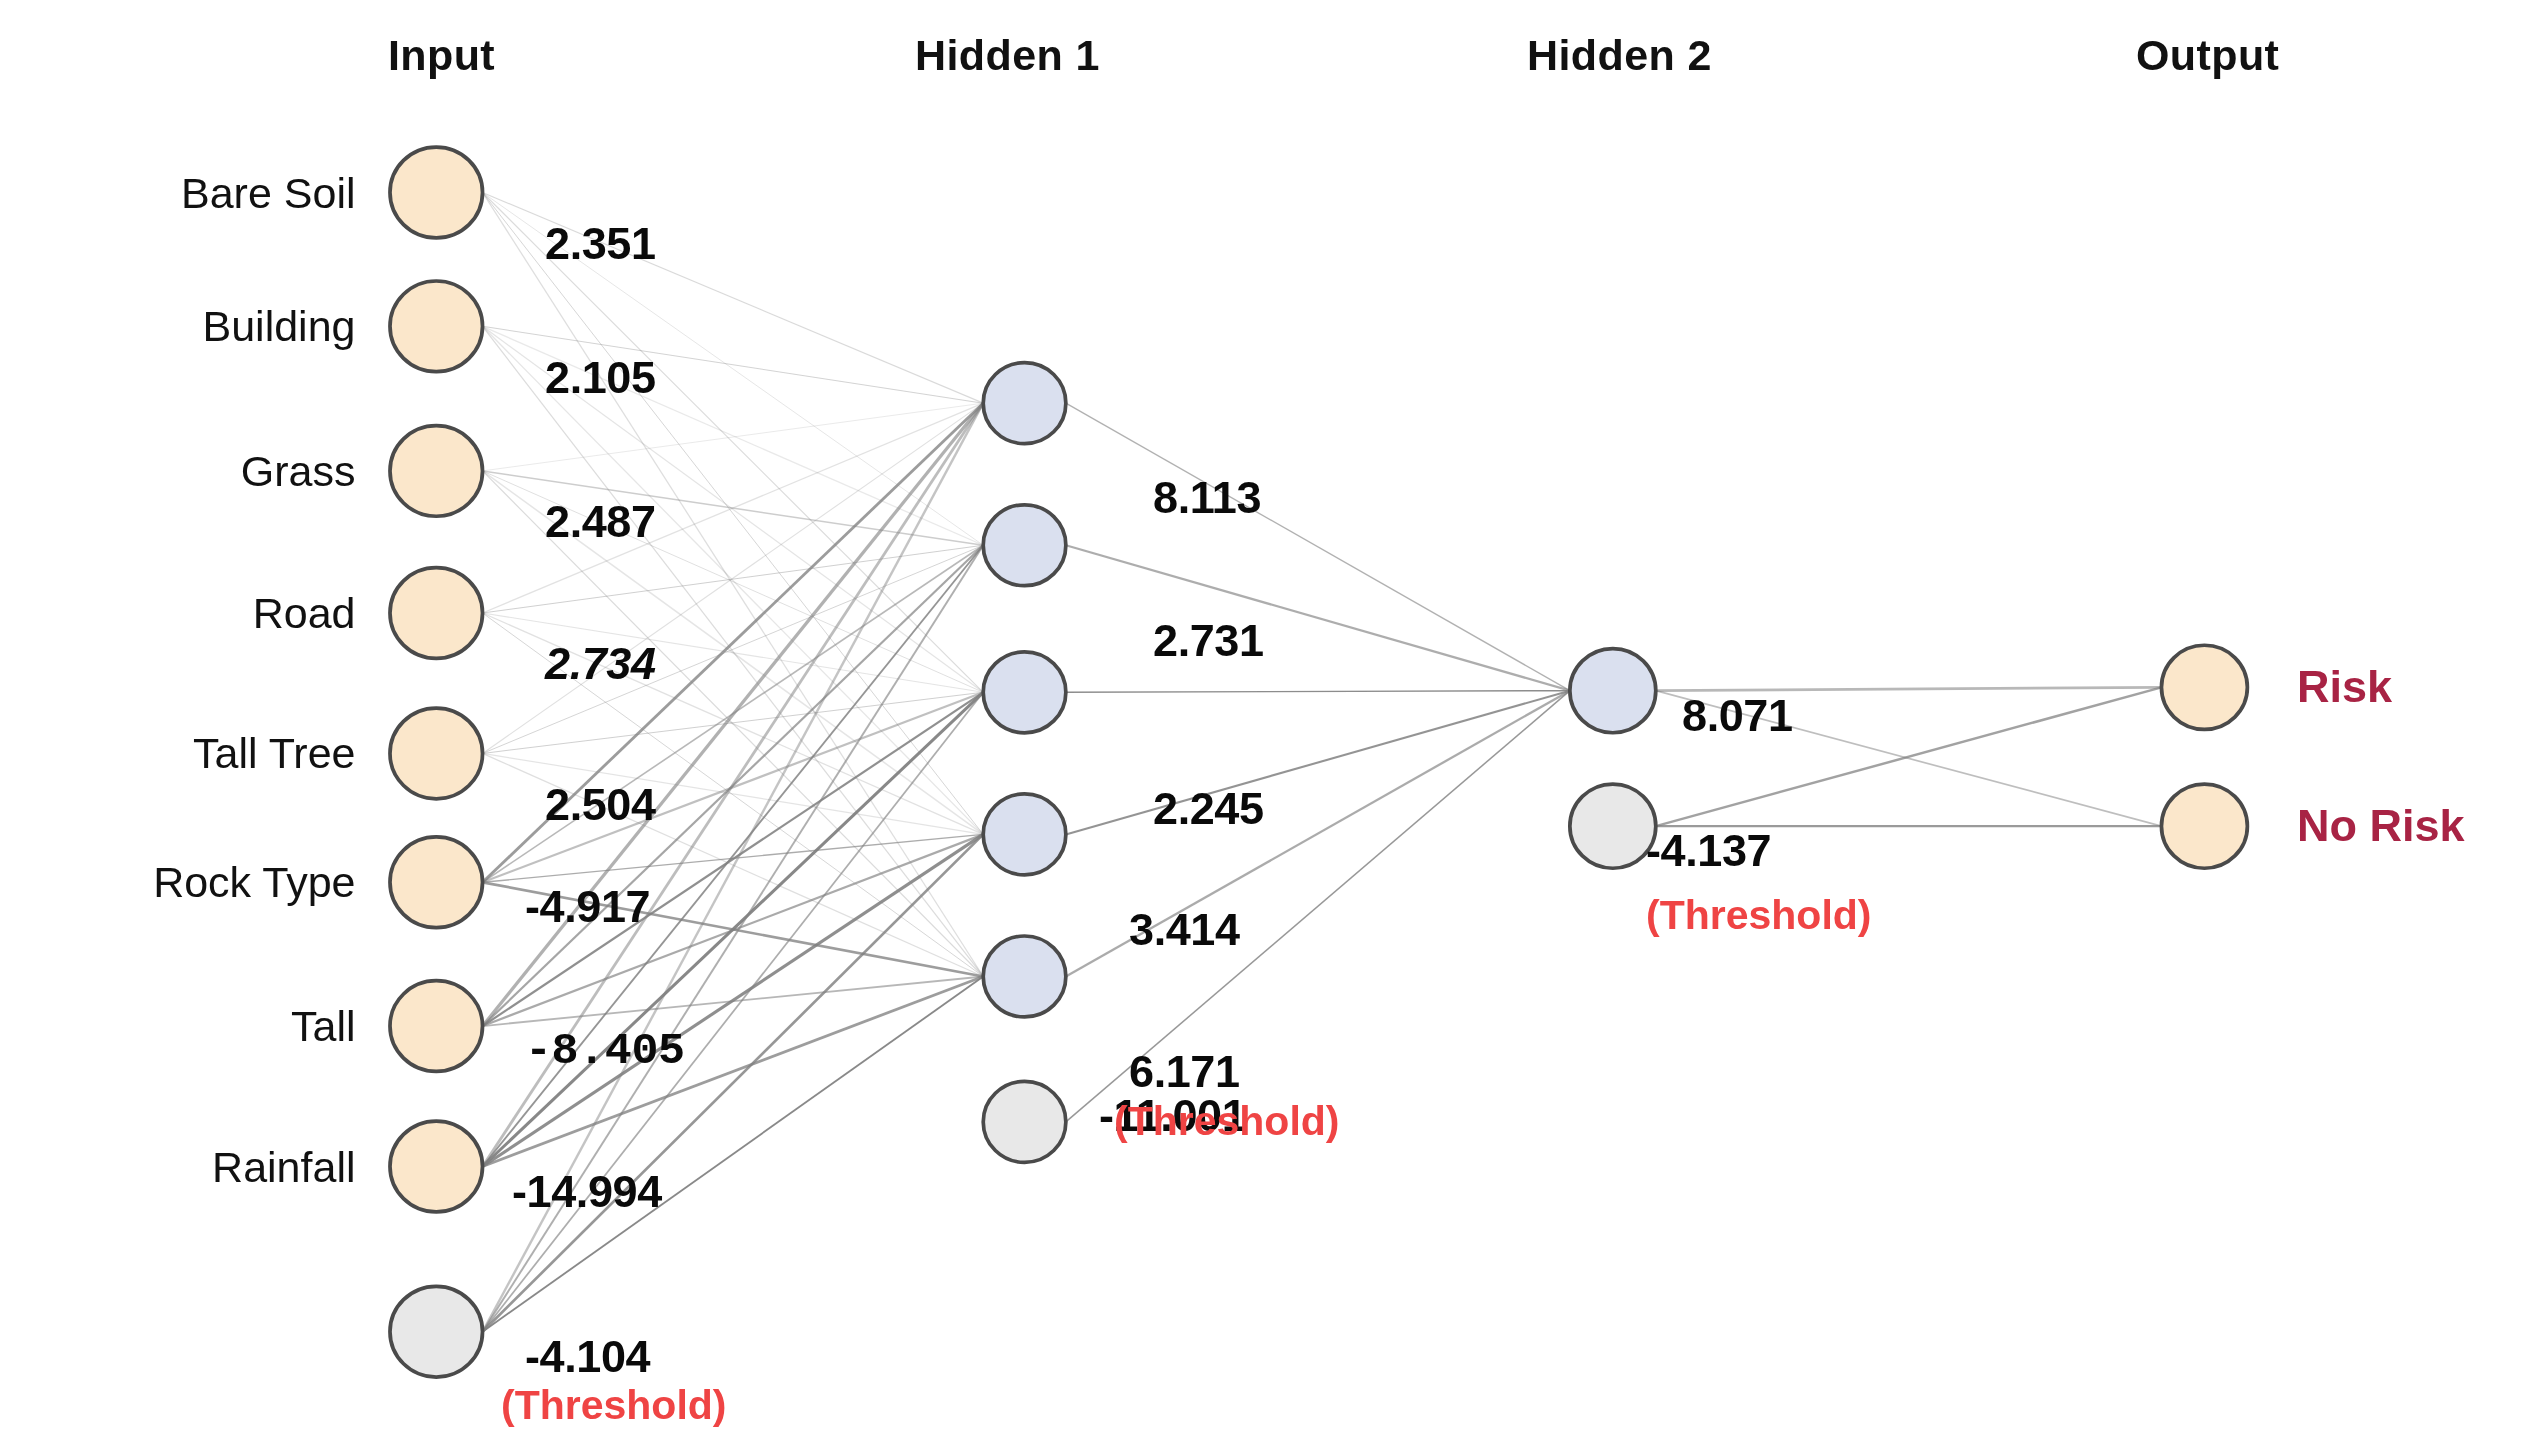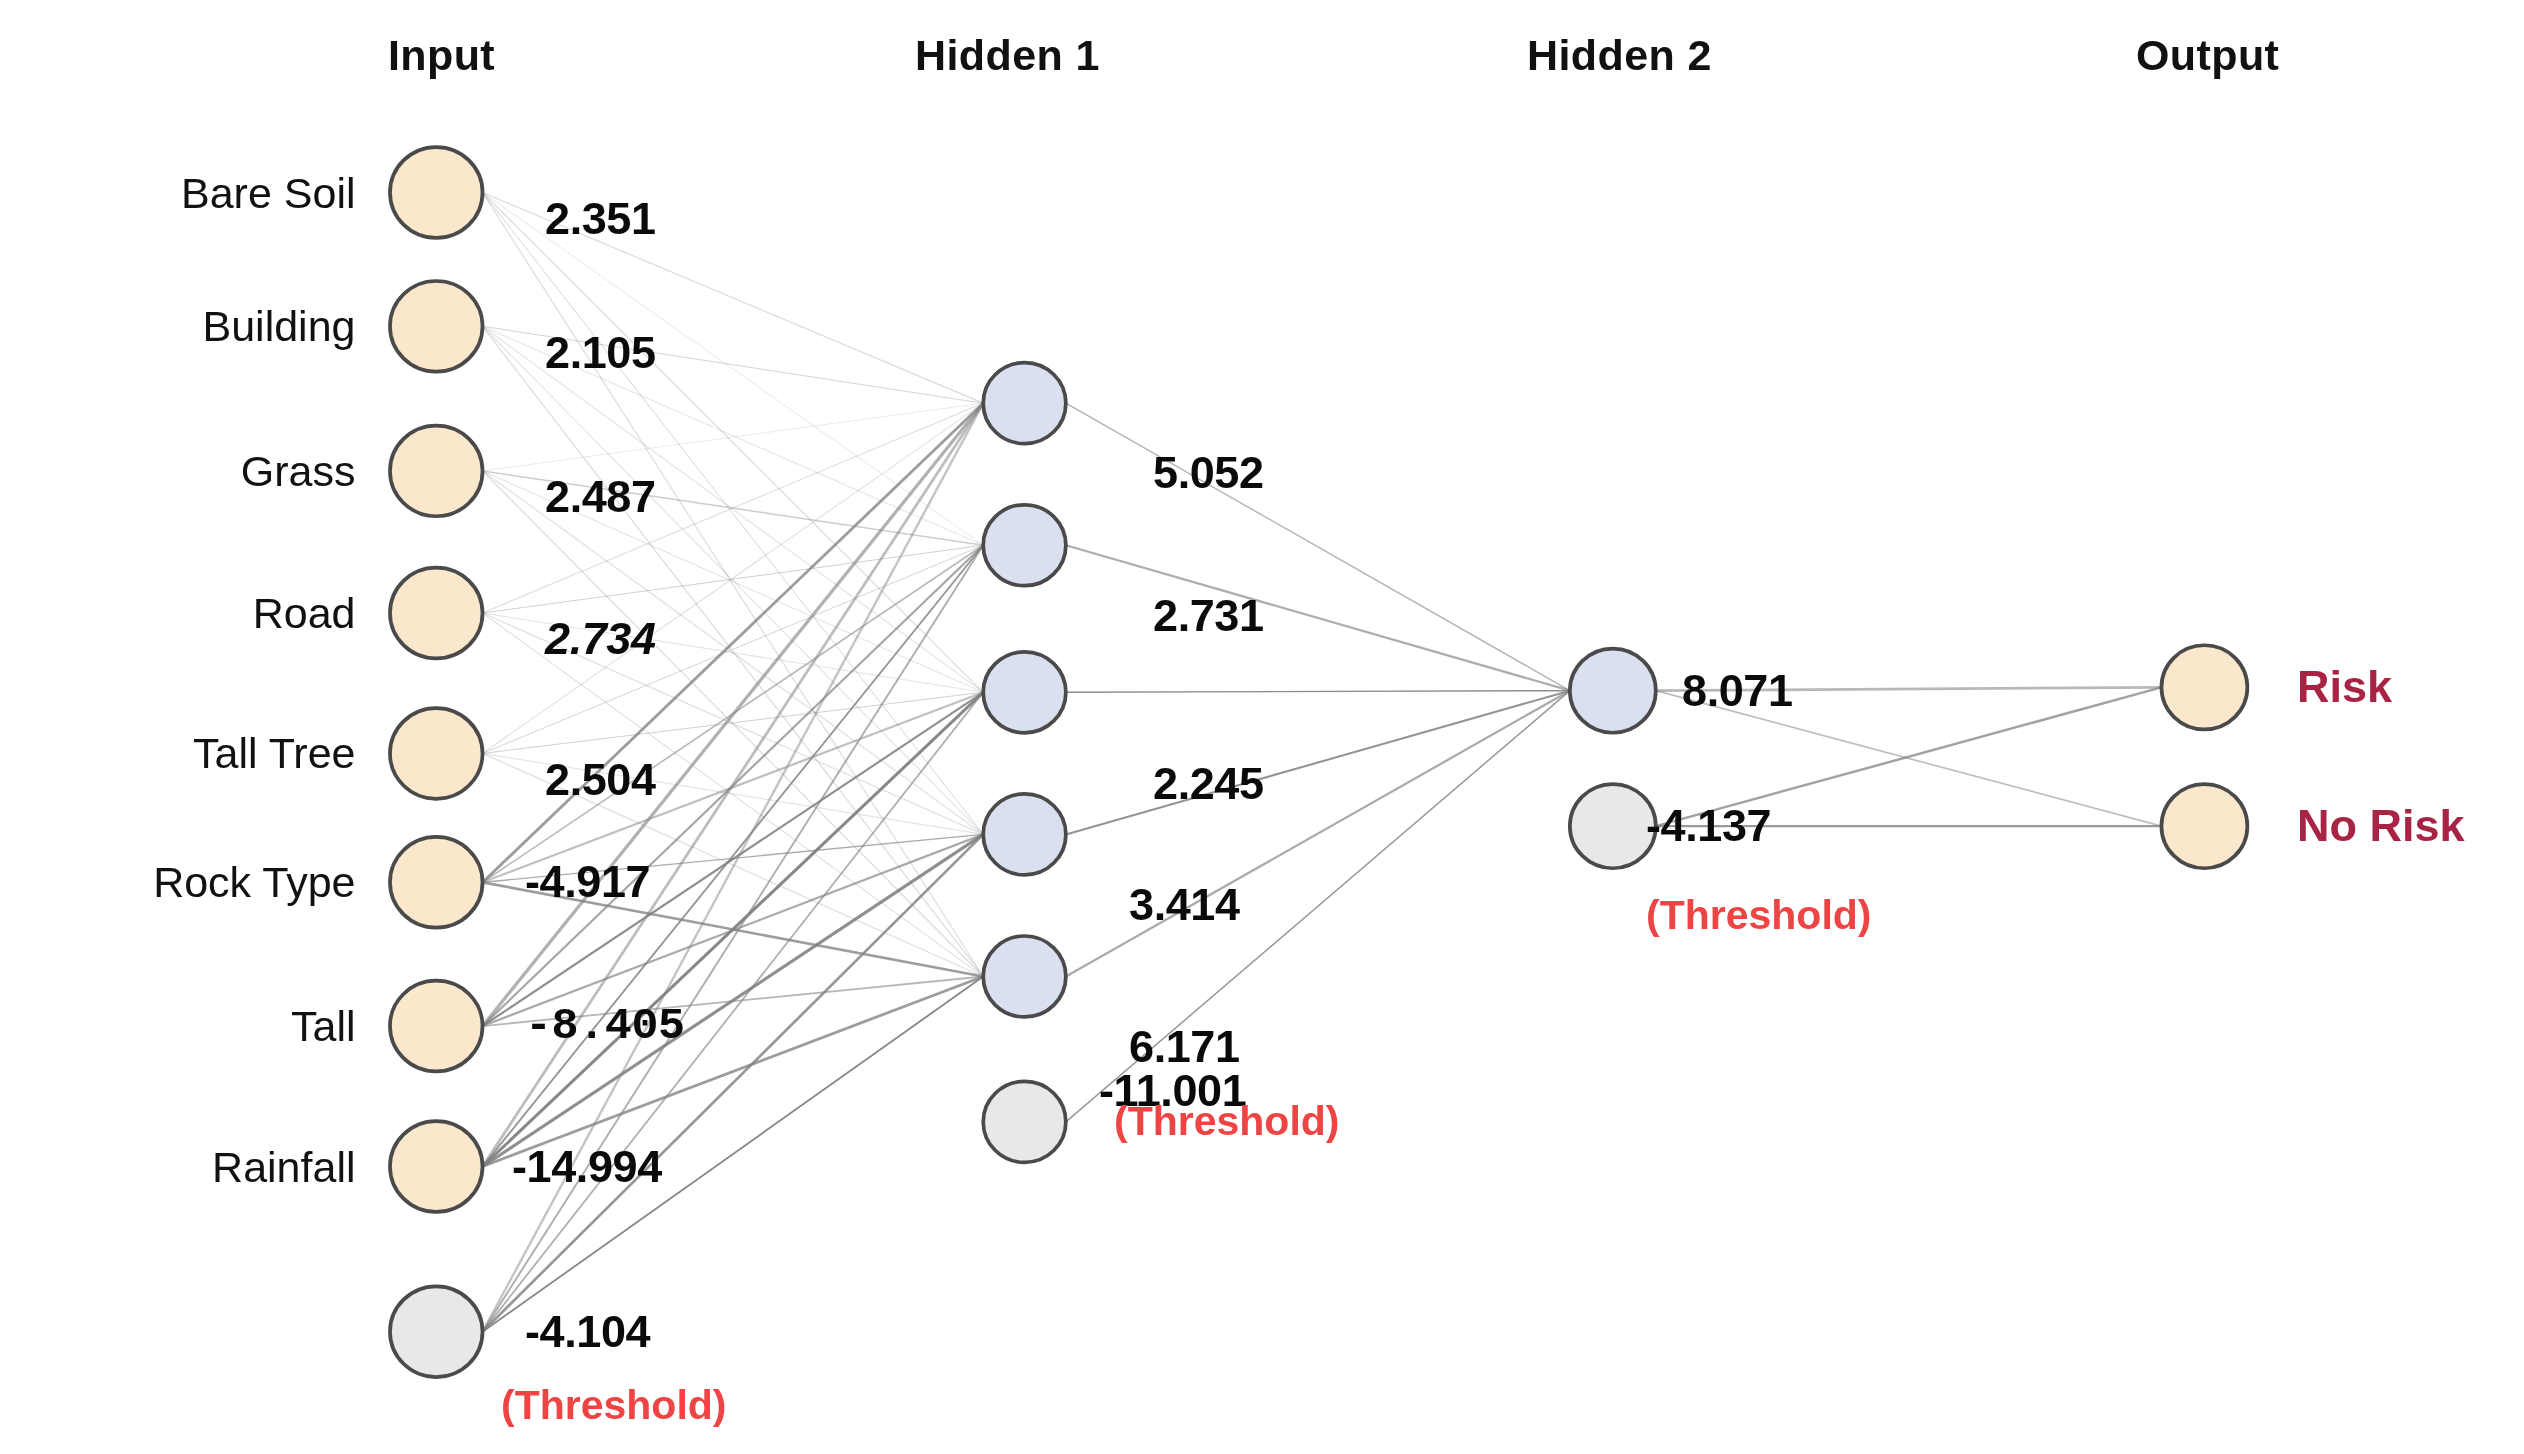--- a/index.html
+++ b/index.html
@@ -8,21 +8,21 @@
   #stage{position:absolute;left:0;top:0;width:2062px;height:1454px;background:#fff;}
   svg#net{position:absolute;left:0;top:0;width:2525px;height:1454px;}
 
   .col-header{position:absolute;font-size:43px;font-weight:bold;color:#111;
               letter-spacing:0.4px;white-space:nowrap;}
 
   .in-label{position:absolute;font-size:43px;color:#111;white-space:nowrap;
             text-align:right;transform:translateY(-50%);}
 
   .wlabel{position:absolute;font-size:45px;font-weight:bold;color:#0a0a0a;
-          white-space:nowrap;transform:translateY(-50%);letter-spacing:-0.4px;}
+          white-space:nowrap;transform:translateY(-50%);letter-spacing:-0.4px;margin-top:25px;}
 
   .thresh{position:absolute;font-size:41px;font-weight:bold;color:#ef4444;
           white-space:nowrap;transform:translateY(-50%);}
 
   .out-label{position:absolute;font-size:45px;font-weight:bold;color:#a82344;
              white-space:nowrap;transform:translateY(-50%);}
 </style>
 </head>
 <body>
 
@@ -117,21 +117,21 @@
     <div class="in-label" style="left: 16.5px; top: 1167px; width: 339px;">Rainfall</div>
     <div class="wlabel" style="left: 545px; top: 219px;">2.351</div>
     <div class="wlabel" style="left: 545px; top: 353px;">2.105</div>
     <div class="wlabel" style="left: 545px; top: 497px;">2.487</div>
     <div class="wlabel" style="left: 545px; top: 639px; font-style: italic;">2.734</div>
     <div class="wlabel" style="left: 545px; top: 780px;">2.504</div>
     <div class="wlabel" style="left: 525px; top: 882px;">-4.917</div>
     <div class="wlabel" style="left: 525px; top: 1026px; font-family: Liberation Mono, monospace;">-8.405</div>
     <div class="wlabel" style="left: 512px; top: 1167px;">-14.994</div>
     <div class="wlabel" style="left: 525px; top: 1332px;">-4.104</div>
-    <div class="wlabel" style="left: 1153px; top: 473px;">5.052</div>
+    <div class="wlabel" style="left: 1153px; top: 473px;">8.113</div>
     <div class="wlabel" style="left: 1153px; top: 616px;">2.731</div>
     <div class="wlabel" style="left: 1153px; top: 784px;">2.245</div>
     <div class="wlabel" style="left: 1129px; top: 905px;">3.414</div>
     <div class="wlabel" style="left: 1129px; top: 1047px;">6.171</div>
     <div class="wlabel" style="left: 1099px; top: 1091px;">-11.001</div>
     <div class="wlabel" style="left: 1682px; top: 691px;">8.071</div>
     <div class="wlabel" style="left: 1646px; top: 826px;">-4.137</div>
     <div class="thresh" style="left: 501px; top: 1405px;">(Threshold)</div>
     <div class="thresh" style="left: 1114px; top: 1121px;">(Threshold)</div>
     <div class="thresh" style="left: 1646px; top: 915px;">(Threshold)</div>

